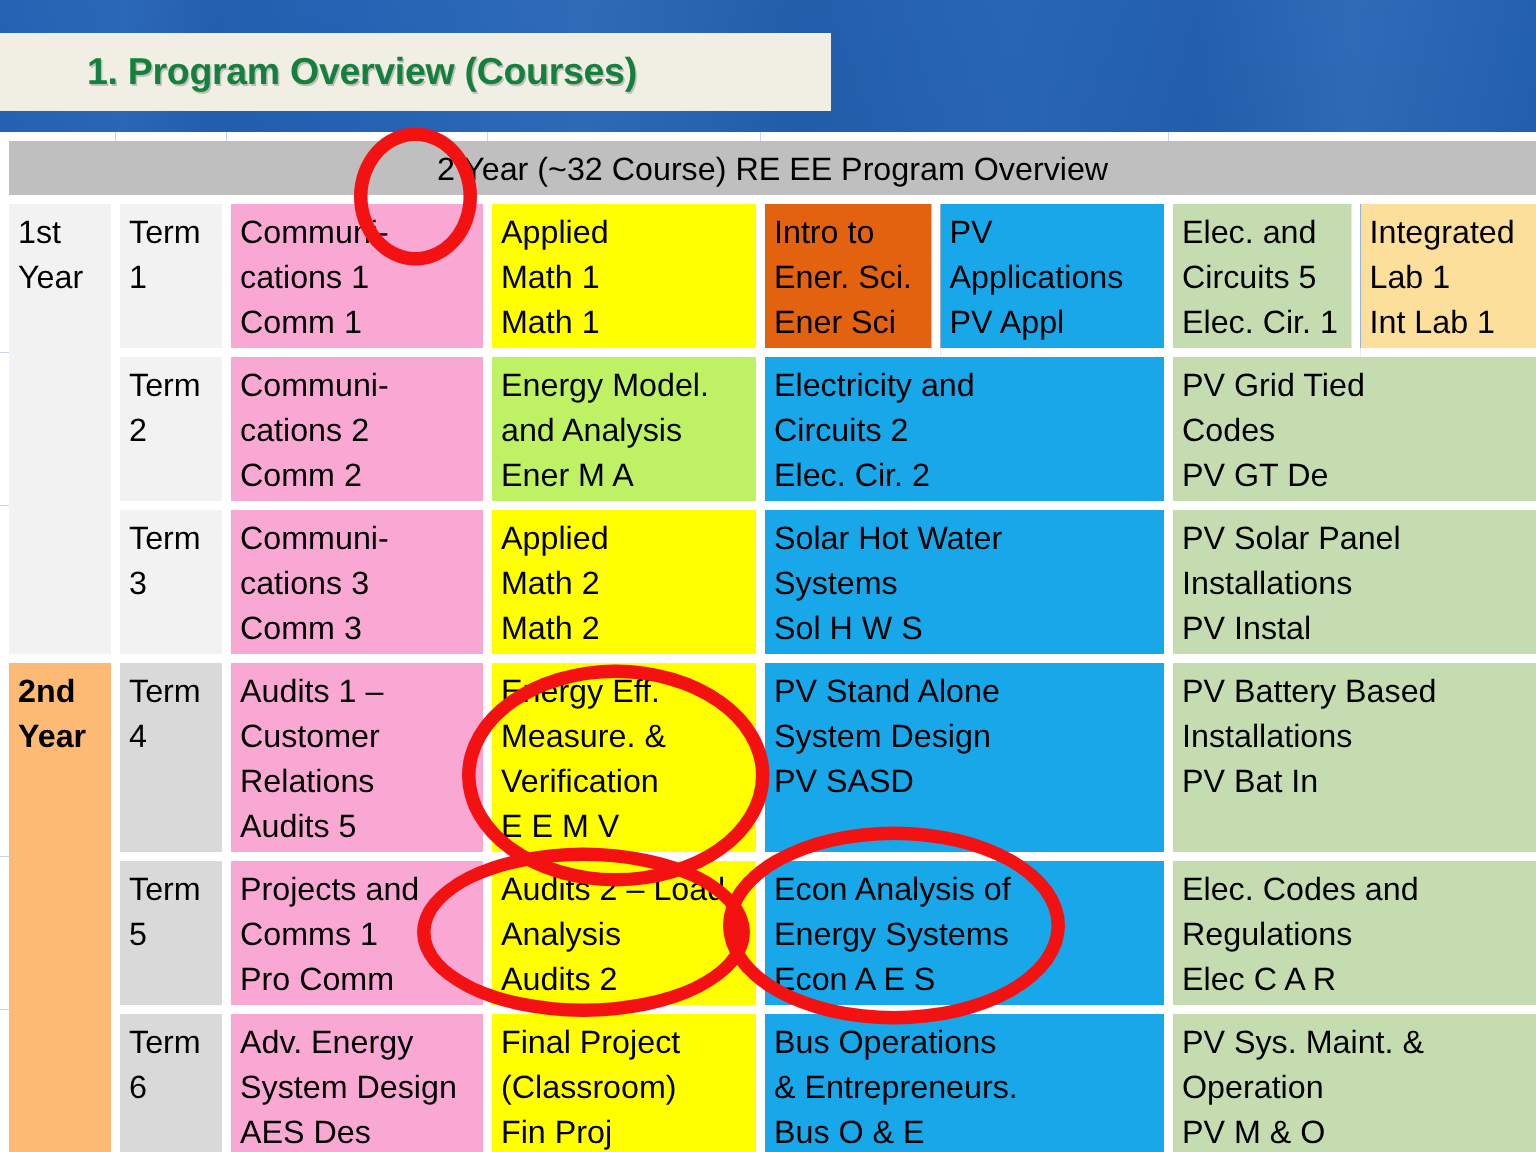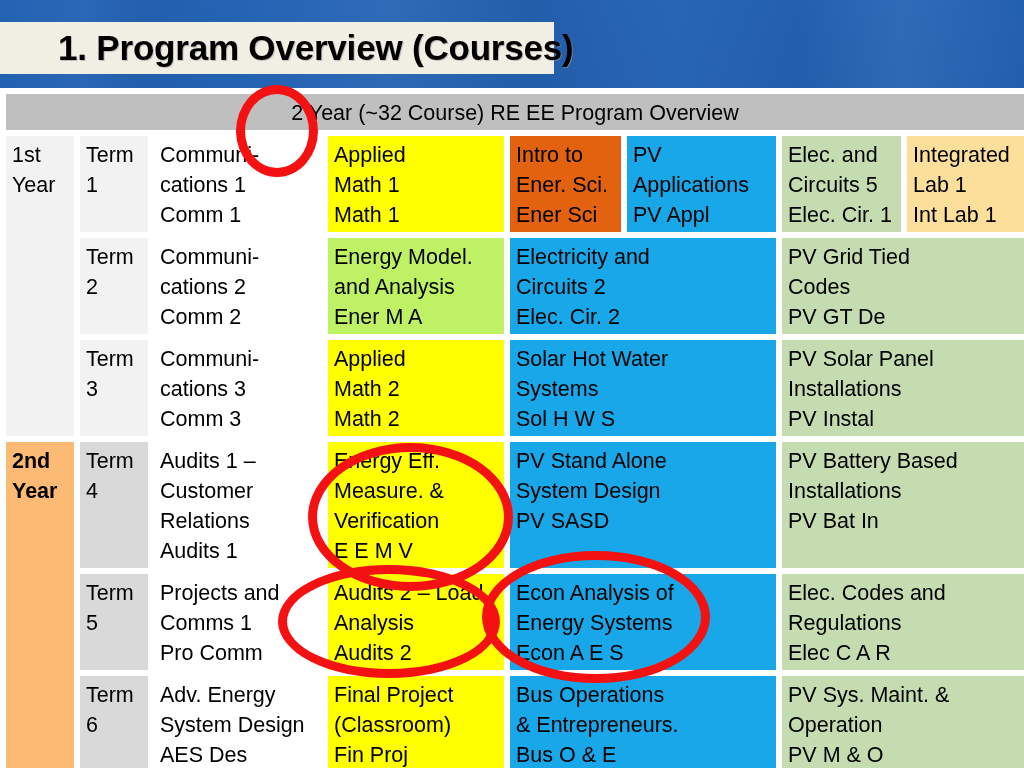--- a/index.html
+++ b/index.html
@@ -47,22 +47,22 @@
     width: 562px;
     height: 52px;
     background: #f1efe4;
     display: flex;
     align-items: center;
   }
   #title-banner-text {
     margin-left: 66px;
     font-family: "Liberation Sans", sans-serif;
     font-weight: bold;
-    font-size: 35px;
-    color: #000000;
+    font-size: 25px;
+    color: #15803d;
     letter-spacing: -0.2px;
     white-space: nowrap;
     text-shadow: 1px 1px 0 rgba(150,150,150,0.55);
   }
 
   
   #table-wrap {
     position: absolute;
     left: 0;
     top: 88px;
@@ -96,21 +96,21 @@
     padding: 8px 0 10px 0;
     border-left: none;
     border-right: none;
   }
 
   td.year-1  { background: #f2f2f2; }
   td.year-2  { background: #fdba74; font-weight: bold; }
   td.term-1  { background: #f2f2f2; }
   td.term-2  { background: #d9d9d9; }
 
-  td.c-orange  { background: #ffffff; }
+  td.c-orange  { background: #f9a8d4; }
   td.c-yellow  { background: #ffff00; }
   td.c-yellow2 { background: #bef264; }
   td.c-dkorange{ background: #e2620f; }
   td.c-blue    { background: #18a7e8; }
   td.c-green   { background: #c5dcb0; }
   td.c-tan     { background: #fbdf9b; margin-left: 12px; }
 
   .code { text-underline-offset: 2px; }
 
   .cell-line { white-space: nowrap; }
@@ -249,21 +249,21 @@
         </td>
       </tr>
 
       <tr>
         <td class="year-2" rowspan="3">2nd Year</td>
         <td class="term-2">Term 4</td>
         <td class="c-orange">
           <div class="cell-line">Audits 1 –</div>
           <div class="cell-line">Customer</div>
           <div class="cell-line">Relations</div>
-          <div class="cell-line code">Audits 1</div>
+          <div class="cell-line code">Audits 5</div>
         </td>
         <td class="c-yellow">
           <div class="cell-line">Energy Eff.</div>
           <div class="cell-line">Measure. &amp;</div>
           <div class="cell-line">Verification</div>
           <div class="cell-line code">E E M V</div>
         </td>
         <td class="c-blue" colspan="2">
           <div class="cell-line">PV Stand Alone</div>
           <div class="cell-line">System  Design</div>

